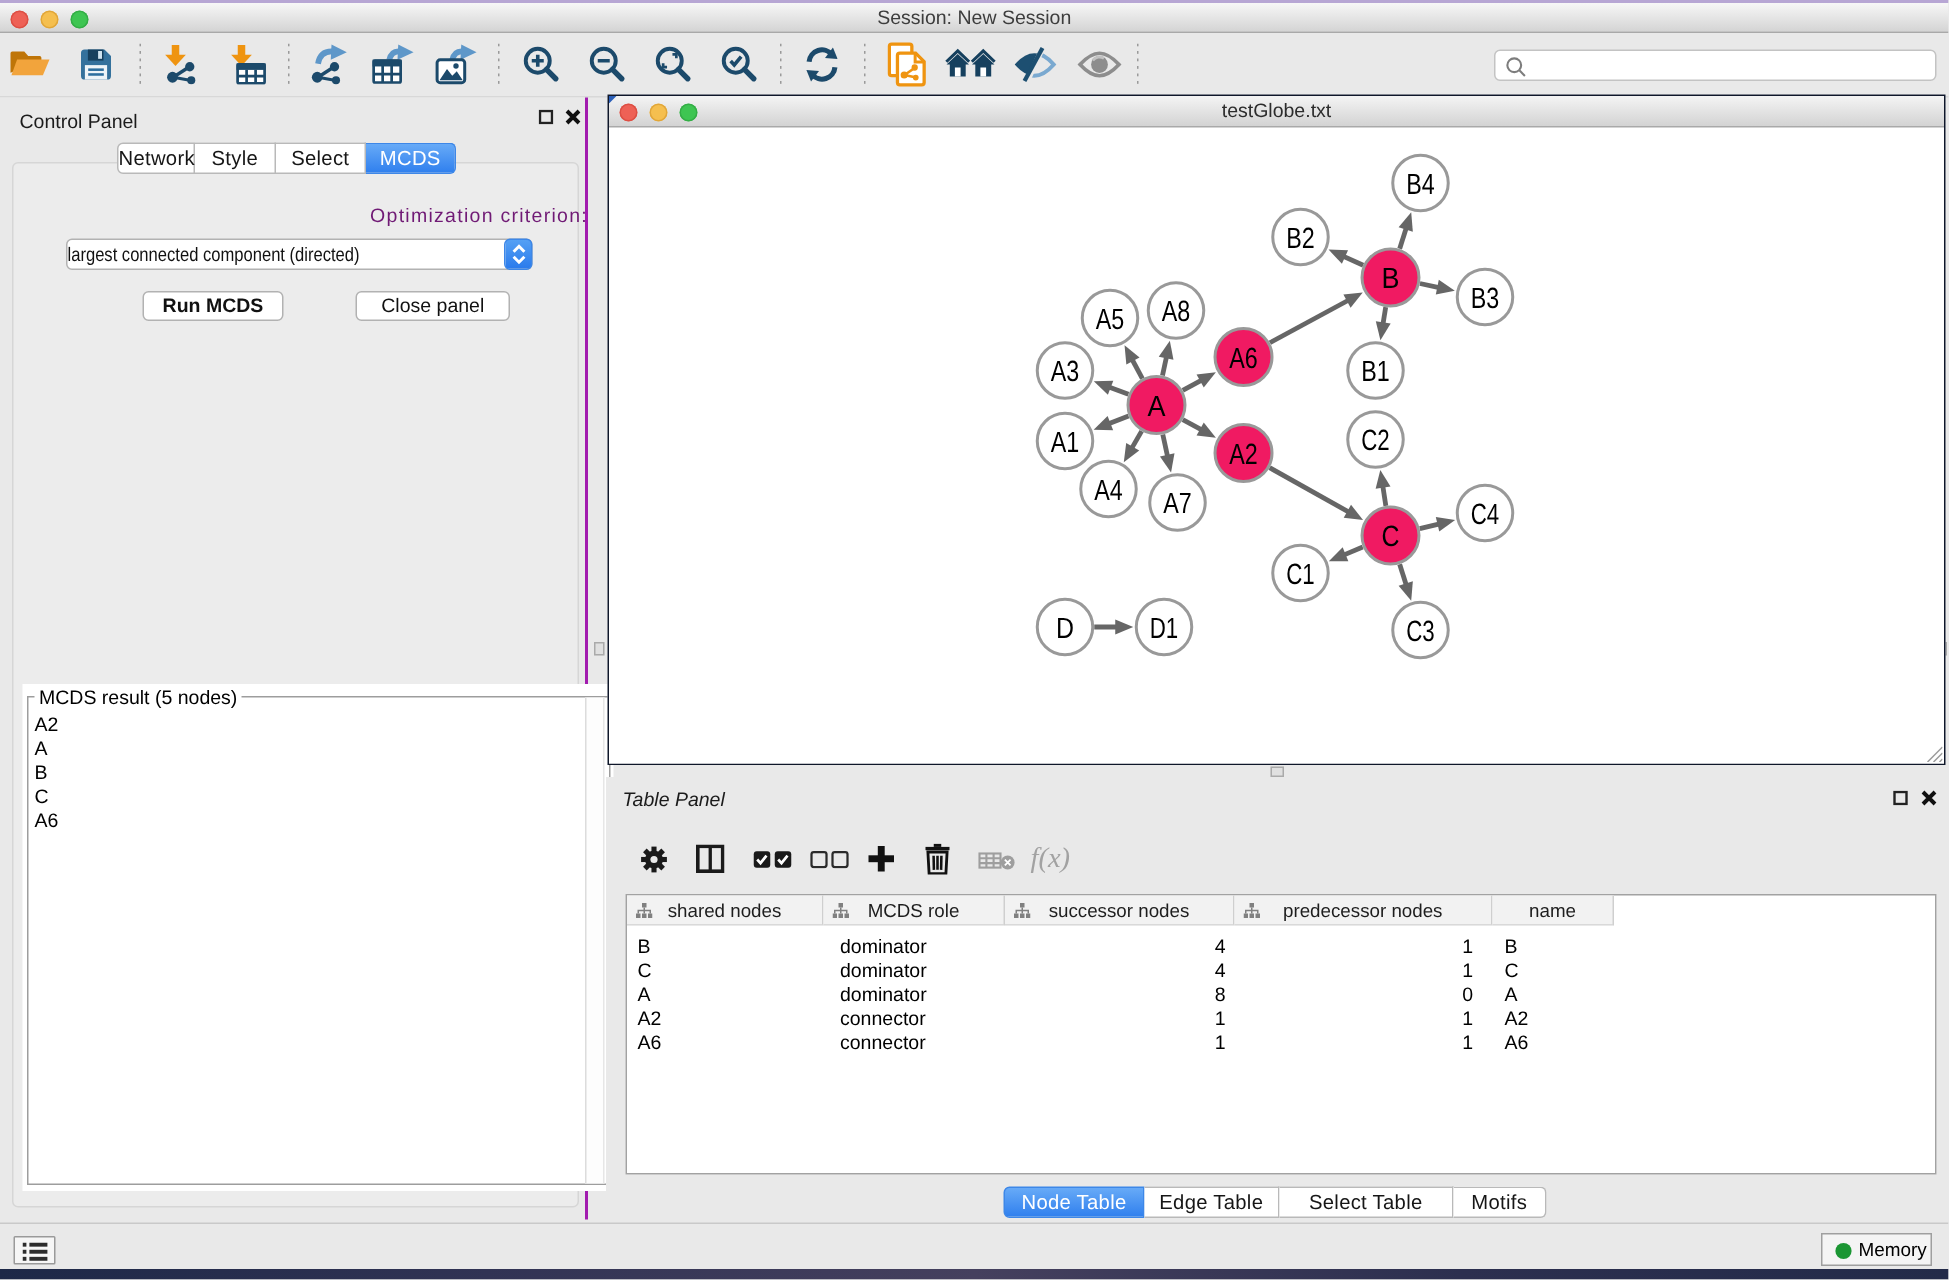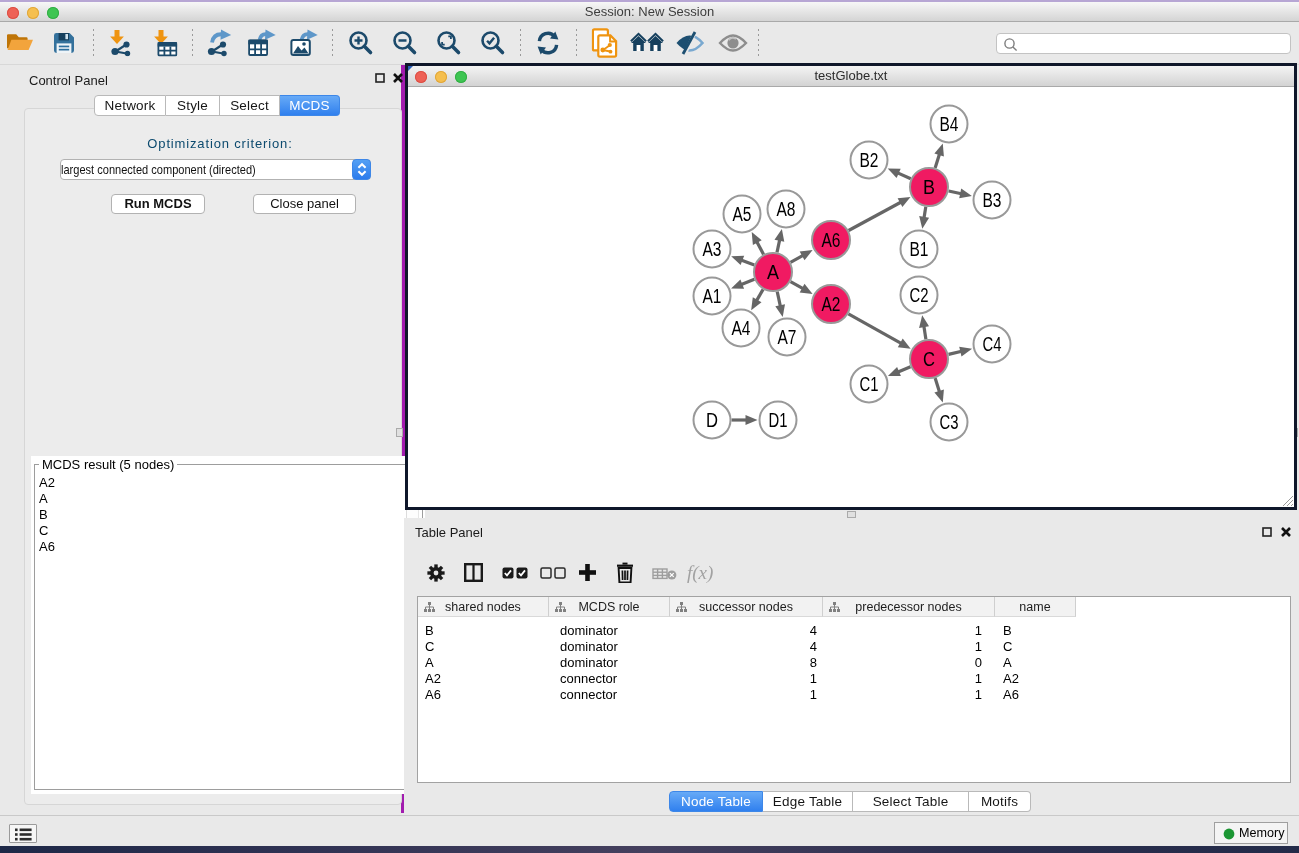--- a/index.html
+++ b/index.html
@@ -12,45 +12,45 @@
   background:linear-gradient(#f7f7f7,#d4d4d4); border-bottom:1px solid #a9a9a9;
   text-align:center; font-size:13px; color:#3d3d3d; line-height:19px; }
 .tl { width:12px; height:12px; border-radius:50%; top:6px; }
 #toolbar { left:0; top:23px; width:1299px; height:42px; background:#e9e9e9; border-bottom:1px solid #d8d8d8; }
 .tbi { position:absolute; transform:translate(-50%,-50%); top:20px; }
 .tbsep { position:absolute; top:6px; height:29px; width:1px;
   background-image:linear-gradient(#9a9a9a 40%, rgba(0,0,0,0) 0%);
   background-size:1px 5px; }
 #search { left:996px; top:33px; width:295px; height:21px; background:#fff; border:1px solid #c3c3c3; border-radius:4px; }
 
-#cpanel { left:16px; top:65px; width:392px; height:748px; background:#e9e9e9; border-right:7px solid #a21caf; }
+#cpanel { left:0; top:65px; width:392px; height:748px; background:#e9e9e9; border-right:2px solid #a21caf; }
 #cp-title { left:13px; top:8px; font-size:13px; color:#1b1b1b; }
 .tabrow { position:absolute; display:flex; z-index:5; }
 .tab { height:21px; line-height:20px; background:#fff; border:1px solid #b9b9b9; border-left:none;
   font-size:13.5px; color:#161616; text-align:center; letter-spacing:0.2px; }
 .tab.first { border-left:1px solid #b9b9b9; border-radius:4px 0 0 4px; }
 .tab.last { border-radius:0 4px 4px 0; }
 .tab.sel { background:linear-gradient(#67aaf7,#3080ee); border-color:#3d87e8; color:#fff; }
 #cp-box { left:8px; top:43px; width:378px; height:697px; background:#ececec; border:1px solid #d6d6d6; border-radius:4px; }
-#opt-label { left:7px; top:27px; width:100%; text-align:center; font-size:13px; letter-spacing:0.85px; color:#0c4a6e; }
+#opt-label { left:7px; top:27px; width:100%; text-align:right; font-size:13px; letter-spacing:0.85px; color:#701a75; }
 #cp-select { left:35px; top:50px; width:311px; height:21px; background:#fff; border:1px solid #b2b2b2; border-radius:4px; font-size:13px; color:#111; line-height:19px; }
 #cp-spin { right:-1px; top:-1px; width:19px; height:21px; border-radius:4px; background:linear-gradient(#54a0f4,#2b7bec); border:1px solid #3d87e8; }
 .btn { position:absolute; height:20px; background:#fff; border:1px solid #b2b2b2; border-radius:4px; font-size:13px; color:#111; text-align:center; line-height:18px; }
 #mcds-box { left:6px; top:347px; width:394px; height:338px; background:#fff; }
 #mcds-fs { position:absolute; left:3px; top:8px; right:2px; bottom:4px; border:1px solid #9d9d9d; }
 #mcds-label { position:absolute; left:4px; top:-8px; background:#fff; padding:0 3px; font-size:13px; color:#000; }
 .mcds-item { position:absolute; left:4px; font-size:13px; color:#000; }
 #mcds-sb { position:absolute; right:3px; top:0px; bottom:0px; width:13px; border-left:1px solid #dcdcdc; border-right:1px solid #e6e6e6; background:#fdfdfd; }
 
-#gwin { left:405px; top:63px; width:892px; height:447px; background:#fff; border:3px solid #0f172a; }
+#gwin { left:405px; top:63px; width:892px; height:447px; background:#fff; border:1px solid #0f172a; }
 #gwin-tb { position:absolute; left:0; top:0; width:100%; height:21px; background:linear-gradient(#f4f4f4,#d3d3d3); border-bottom:1px solid #a9a9a9; text-align:center; font-size:13px; color:#2c2c2c; line-height:20px; }
 #gwin-content { position:absolute; left:0px; top:22px; right:0px; bottom:0px; background:#fff; overflow:hidden; }
 
 #tpanel { left:404px; top:518px; width:895px; height:296px; background:#e9e9e9; }
-#tp-title { left:11px; top:7px; font-size:13px; color:#1b1b1b; }
+#tp-title { left:11px; top:7px; font-size:13px; color:#1b1b1b;font-style:italic; }
 #tablebox { left:13px; top:78px; width:874px; height:187px; background:#fff; border:1px solid #a2a2a2; }
 .th { position:absolute; top:0; height:20px; background:#f2f2f2; border-right:1px solid #cfcfcf; border-bottom:1px solid #d9d9d9; font-size:12.5px; color:#1d1d1d; }
 .thlbl { position:absolute; top:0; width:100%; text-align:center; line-height:20px; }
 .td { position:absolute; font-size:13px; color:#000; height:16.2px; line-height:16.2px; }
 .tdr { text-align:right; }
 #tabs2 { left:265px; top:273px; }
 
 #statusbar { left:0; top:815px; width:1299px; height:31px; background:#e9e9e9; border-top:1px solid #c9c9c9; }
 #wp-bot { left:0; top:846px; width:1299px; height:7px; background:linear-gradient(90deg,#1d2847,#313354 25%,#45405e 50%,#2c2f4f 75%,#232b49); }
 #listbtn { left:9px; top:824px; width:28px; height:19px; background:#f6f6f6; border:1px solid #9a9a9a; border-radius:1px; }
@@ -221,21 +221,21 @@
 </div>
 <div id="cpanel" class="abs">
   <div id="cp-title" class="abs">Control Panel</div>
   <svg class="abs" style="left:359px;top:8px" width="10" height="10">
       <rect x="1" y="1" width="8" height="8" fill="none" stroke="#222" stroke-width="1.6"></rect>
     </svg>
   <svg class="abs" style="left:376px;top:7px" width="12" height="12" viewBox="0 0 12 12">
       <path d="M2 2 L10 10 M10 2 L2 10" stroke="#111" stroke-width="2.6"></path>
     </svg>
   <div class="tabrow" style="left:78px; top:30px;">
-    <div class="tab first" style="width:72px">Network</div>
+    <div class="tab first" style="width:52px">Network</div>
     <div class="tab" style="width:54px">Style</div>
     <div class="tab" style="width:60px">Select</div>
     <div class="tab last sel" style="width:60px">MCDS</div>
   </div>
   <div id="cp-box" class="abs">
     <div id="opt-label" class="abs">Optimization criterion:</div>
     <div id="cp-select" class="abs"><span style="display:inline-block;transform:scaleX(0.85);transform-origin:0 50%;white-space:nowrap;">largest connected component (directed)</span>
       <div id="cp-spin" class="abs">
         <svg width="18" height="19" viewBox="0 0 18 19" style="position:absolute;left:0;top:0">
           <path d="M5.4 7.8 L9 4.2 L12.6 7.8" fill="none" stroke="#fff" stroke-width="2"></path>

